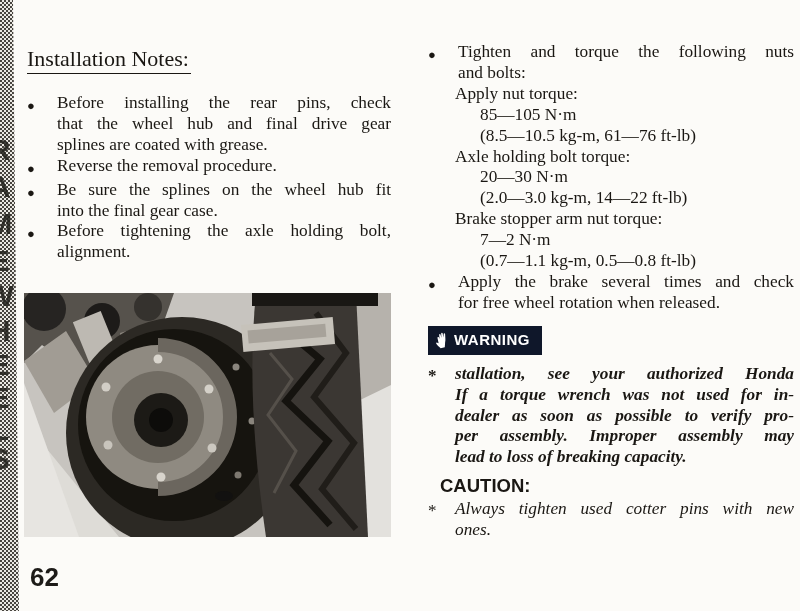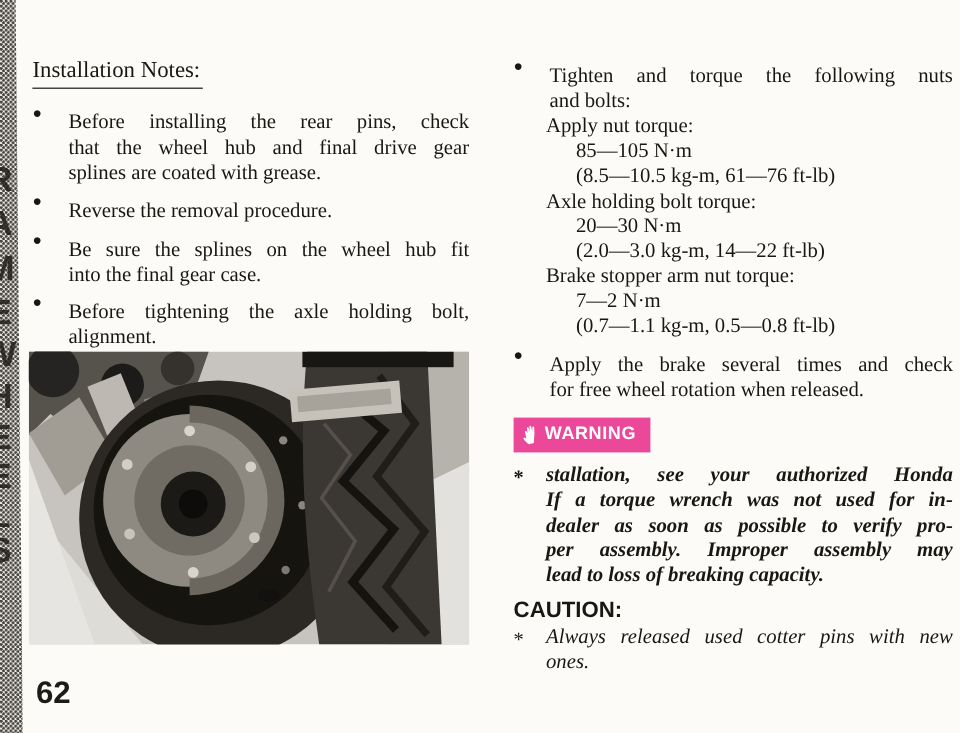--- a/index.html
+++ b/index.html
@@ -34,46 +34,46 @@
   .edge-letter:nth-of-type(6){top:315px}
   .edge-letter:nth-of-type(7){top:349px}
   .edge-letter:nth-of-type(8){top:382px}
   .edge-letter:nth-of-type(9){top:414px}
   .edge-letter:nth-of-type(10){top:443px}
 
   .col { position:absolute; font-size:17.3px; line-height:20.9px; }
   .col-left  { left:27px;  top:47px; width:364px; }
   .col-right { left:428px; top:42px; width:366px; }
 
-  .heading { display:inline-block; font-size:19px; line-height:24px;
-             border-bottom:1.6px solid #1a1713; padding:0 2px 2px 0; margin-bottom:7px; }
+  .heading { display:inline-block; font-size:22px; line-height:24px;
+             border-bottom:1.6px solid #1a1713; padding:0 2px 2px 0; margin-bottom:19px; }
 
   .note { display:flex; }
   .note .bullet { flex:none; width:30px; font-size:13px; padding-top:3px; }
-  .note .lines  { flex:1; min-width:0;margin-top:11px; }
+  .note .lines  { flex:1; min-width:0; }
   .line { }
   .line.j { text-align:justify; text-align-last:justify; }
 
   .spec-label { padding-left:27px; }
   .spec-value { padding-left:52px; }
 
   .warn-badge {
     display:inline-flex; align-items:center; gap:3px;
-    background:#ec4899; color:#fff;
+    background:#0f172a; color:#fff;
     font-family:"Liberation Sans", sans-serif; font-weight:bold;
     font-size:15px; letter-spacing:.5px;
     padding:4px 12px 4px 6px; margin-top:12px;
   }
   .warn-badge svg { transform:rotate(-12deg); }
   .warn-body { display:flex; margin-top:9px; font-weight:bold; font-style:italic; }
   .warn-body .marker { flex:none; width:27px; font-style:normal; font-size:17px; padding-top:2px; }
   .warn-body .lines { flex:1; min-width:0; }
 
   .caution-title { font-family:"Liberation Sans", sans-serif; font-weight:bold;
-                   font-size:18.5px; line-height:22px; margin-top:7px; }
+                   font-size:18.5px; line-height:22px; margin-top:7px;margin-left:12px; }
   .caution-body { display:flex; margin-top:2px; font-style:italic; }
   .caution-body .marker { flex:none; width:27px; font-style:normal; font-size:17px; padding-top:2px; }
   .caution-body .lines { flex:1; min-width:0; }
 
   .photo { position:absolute; left:24px; top:293px; width:367px; height:244px; display:block; }
 
   .page-number {
     position:absolute; left:30px; top:562px;
     font-family:"Liberation Sans", sans-serif; font-weight:bold;
     font-size:26px; color:#1d1b18;
@@ -225,21 +225,21 @@
         <div class="line j">dealer as soon as possible to verify pro-</div>
         <div class="line j">per assembly. Improper assembly may</div>
         <div class="line">lead to loss of breaking capacity.</div>
       </div>
     </div>
 
     <div class="caution-title">CAUTION:</div>
     <div class="caution-body">
       <span class="marker">*</span>
       <div class="lines">
-        <div class="line j">Always released used cotter pins with new</div>
+        <div class="line j">Always tighten used cotter pins with new</div>
         <div class="line">ones.</div>
       </div>
     </div>
   </div>
 
   <div class="page-number">62</div>
 
 </div>
 
 </body></html>

